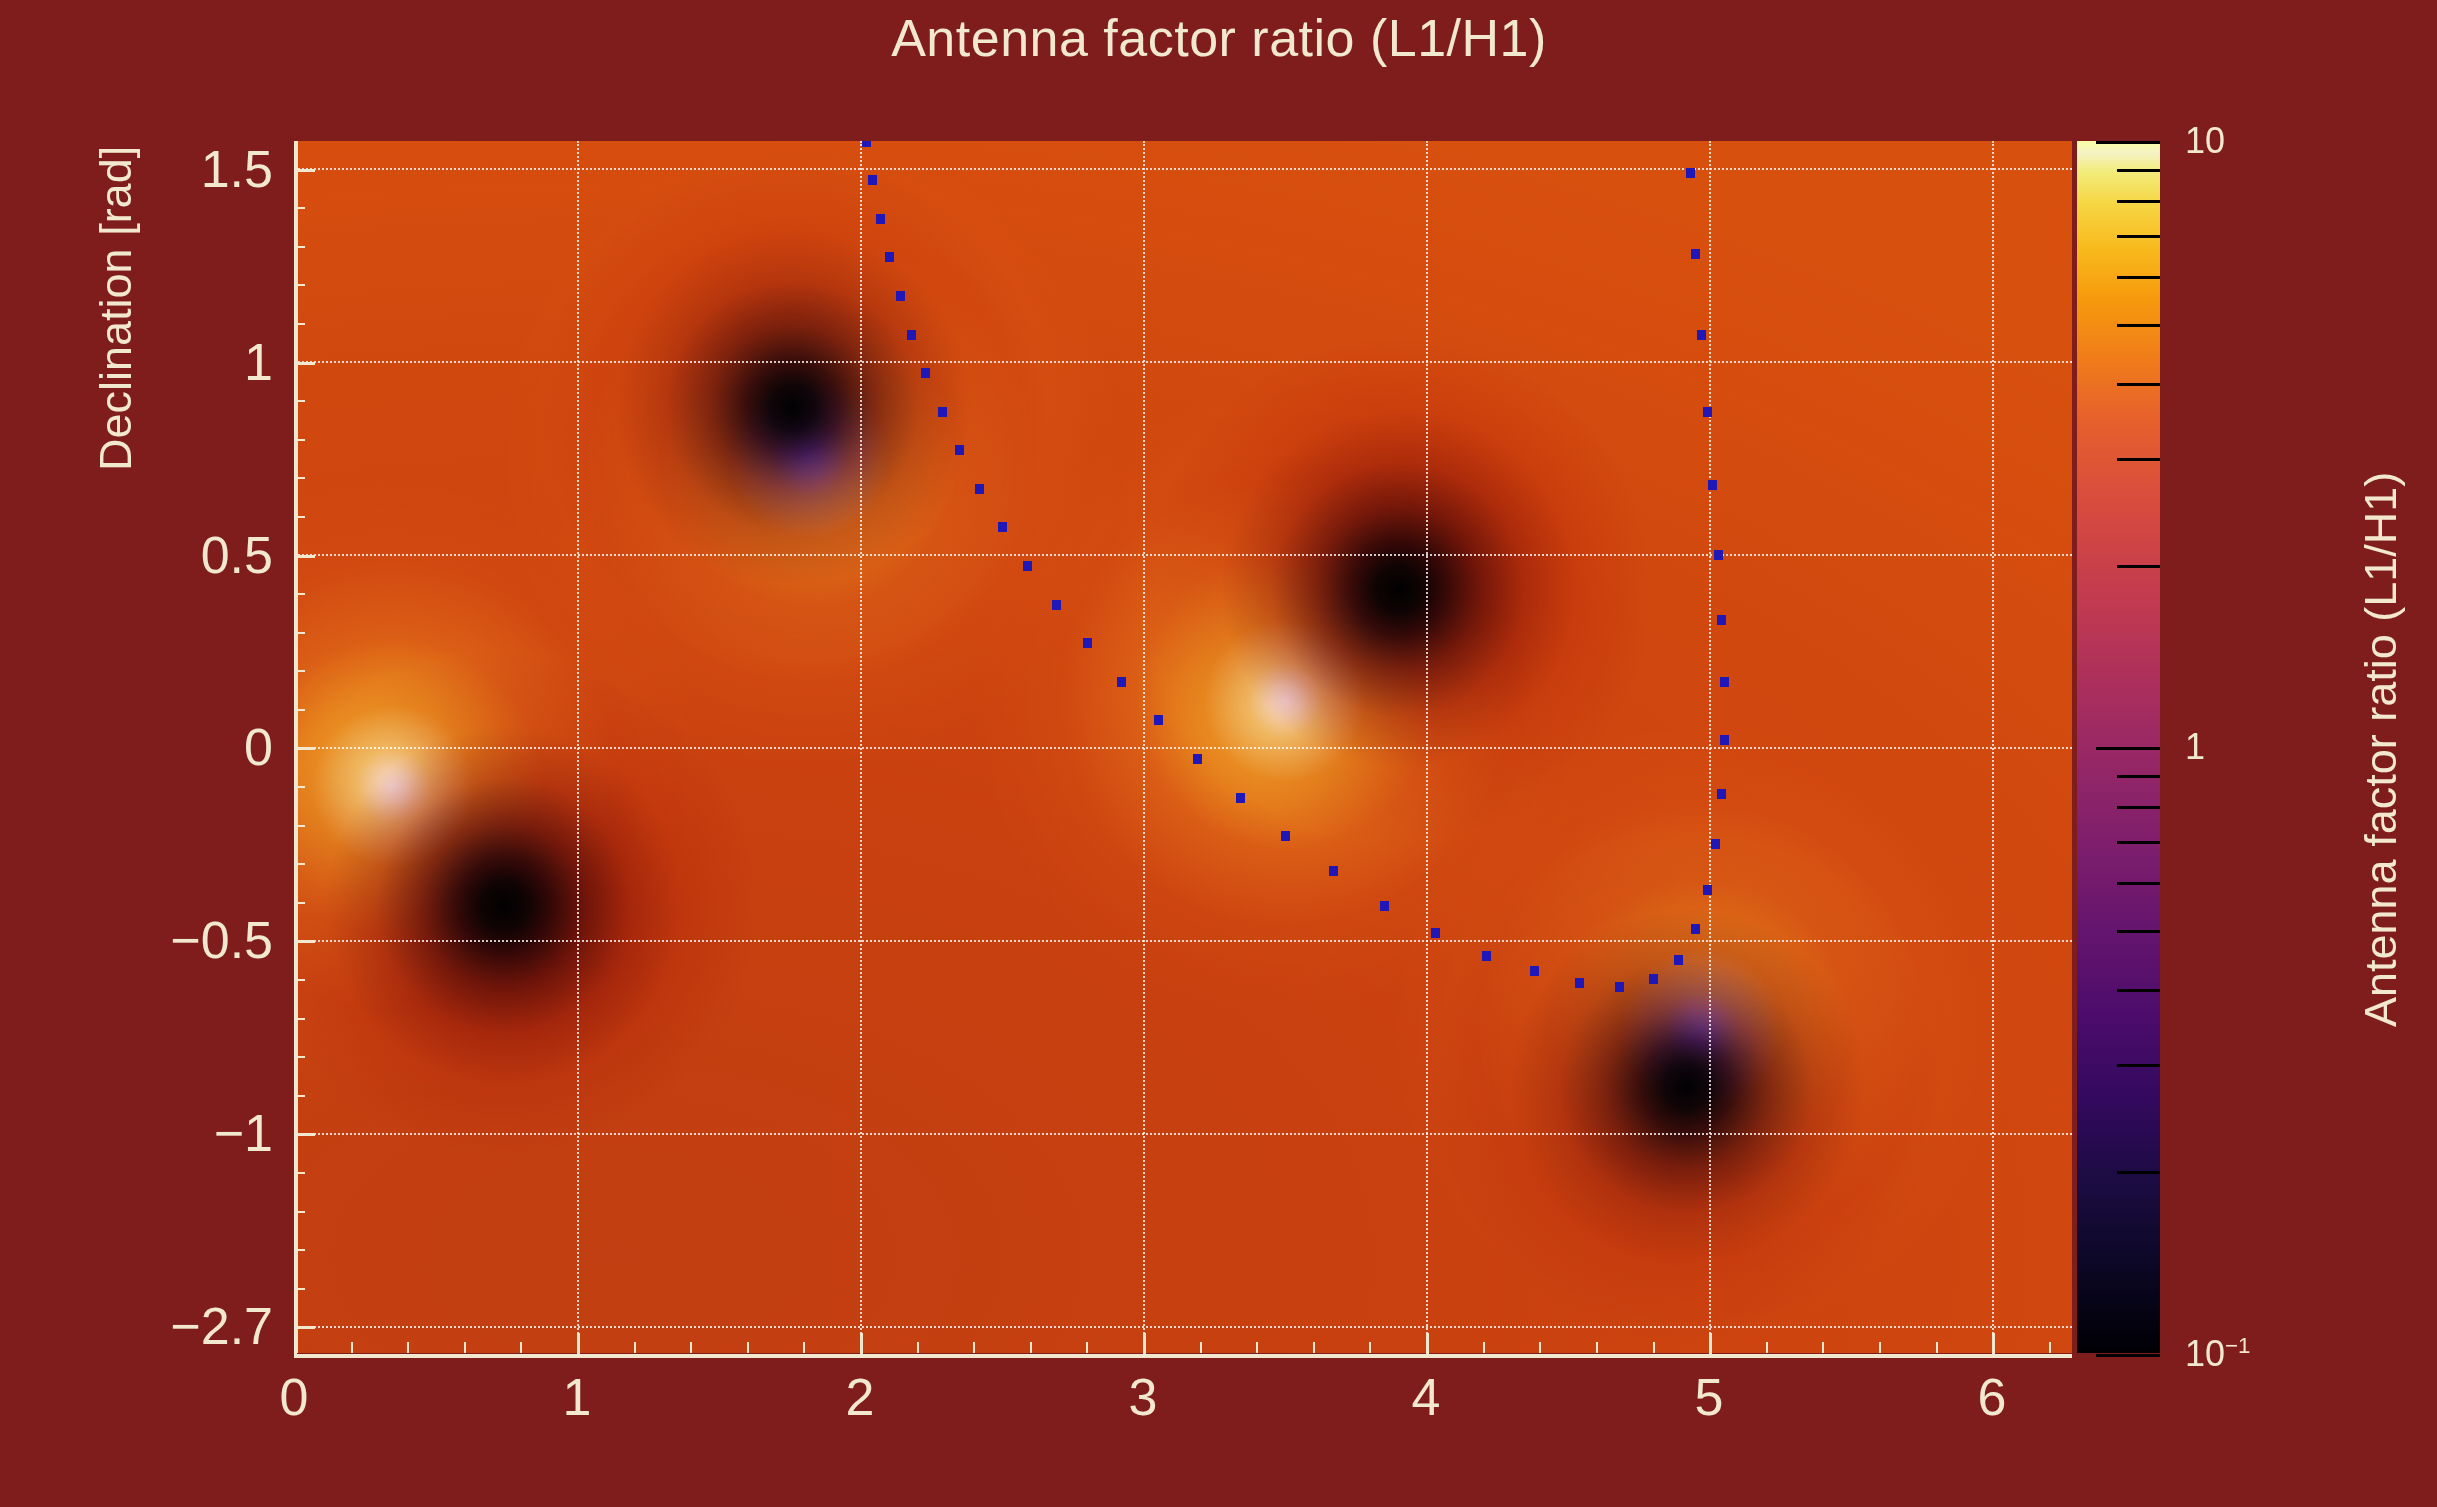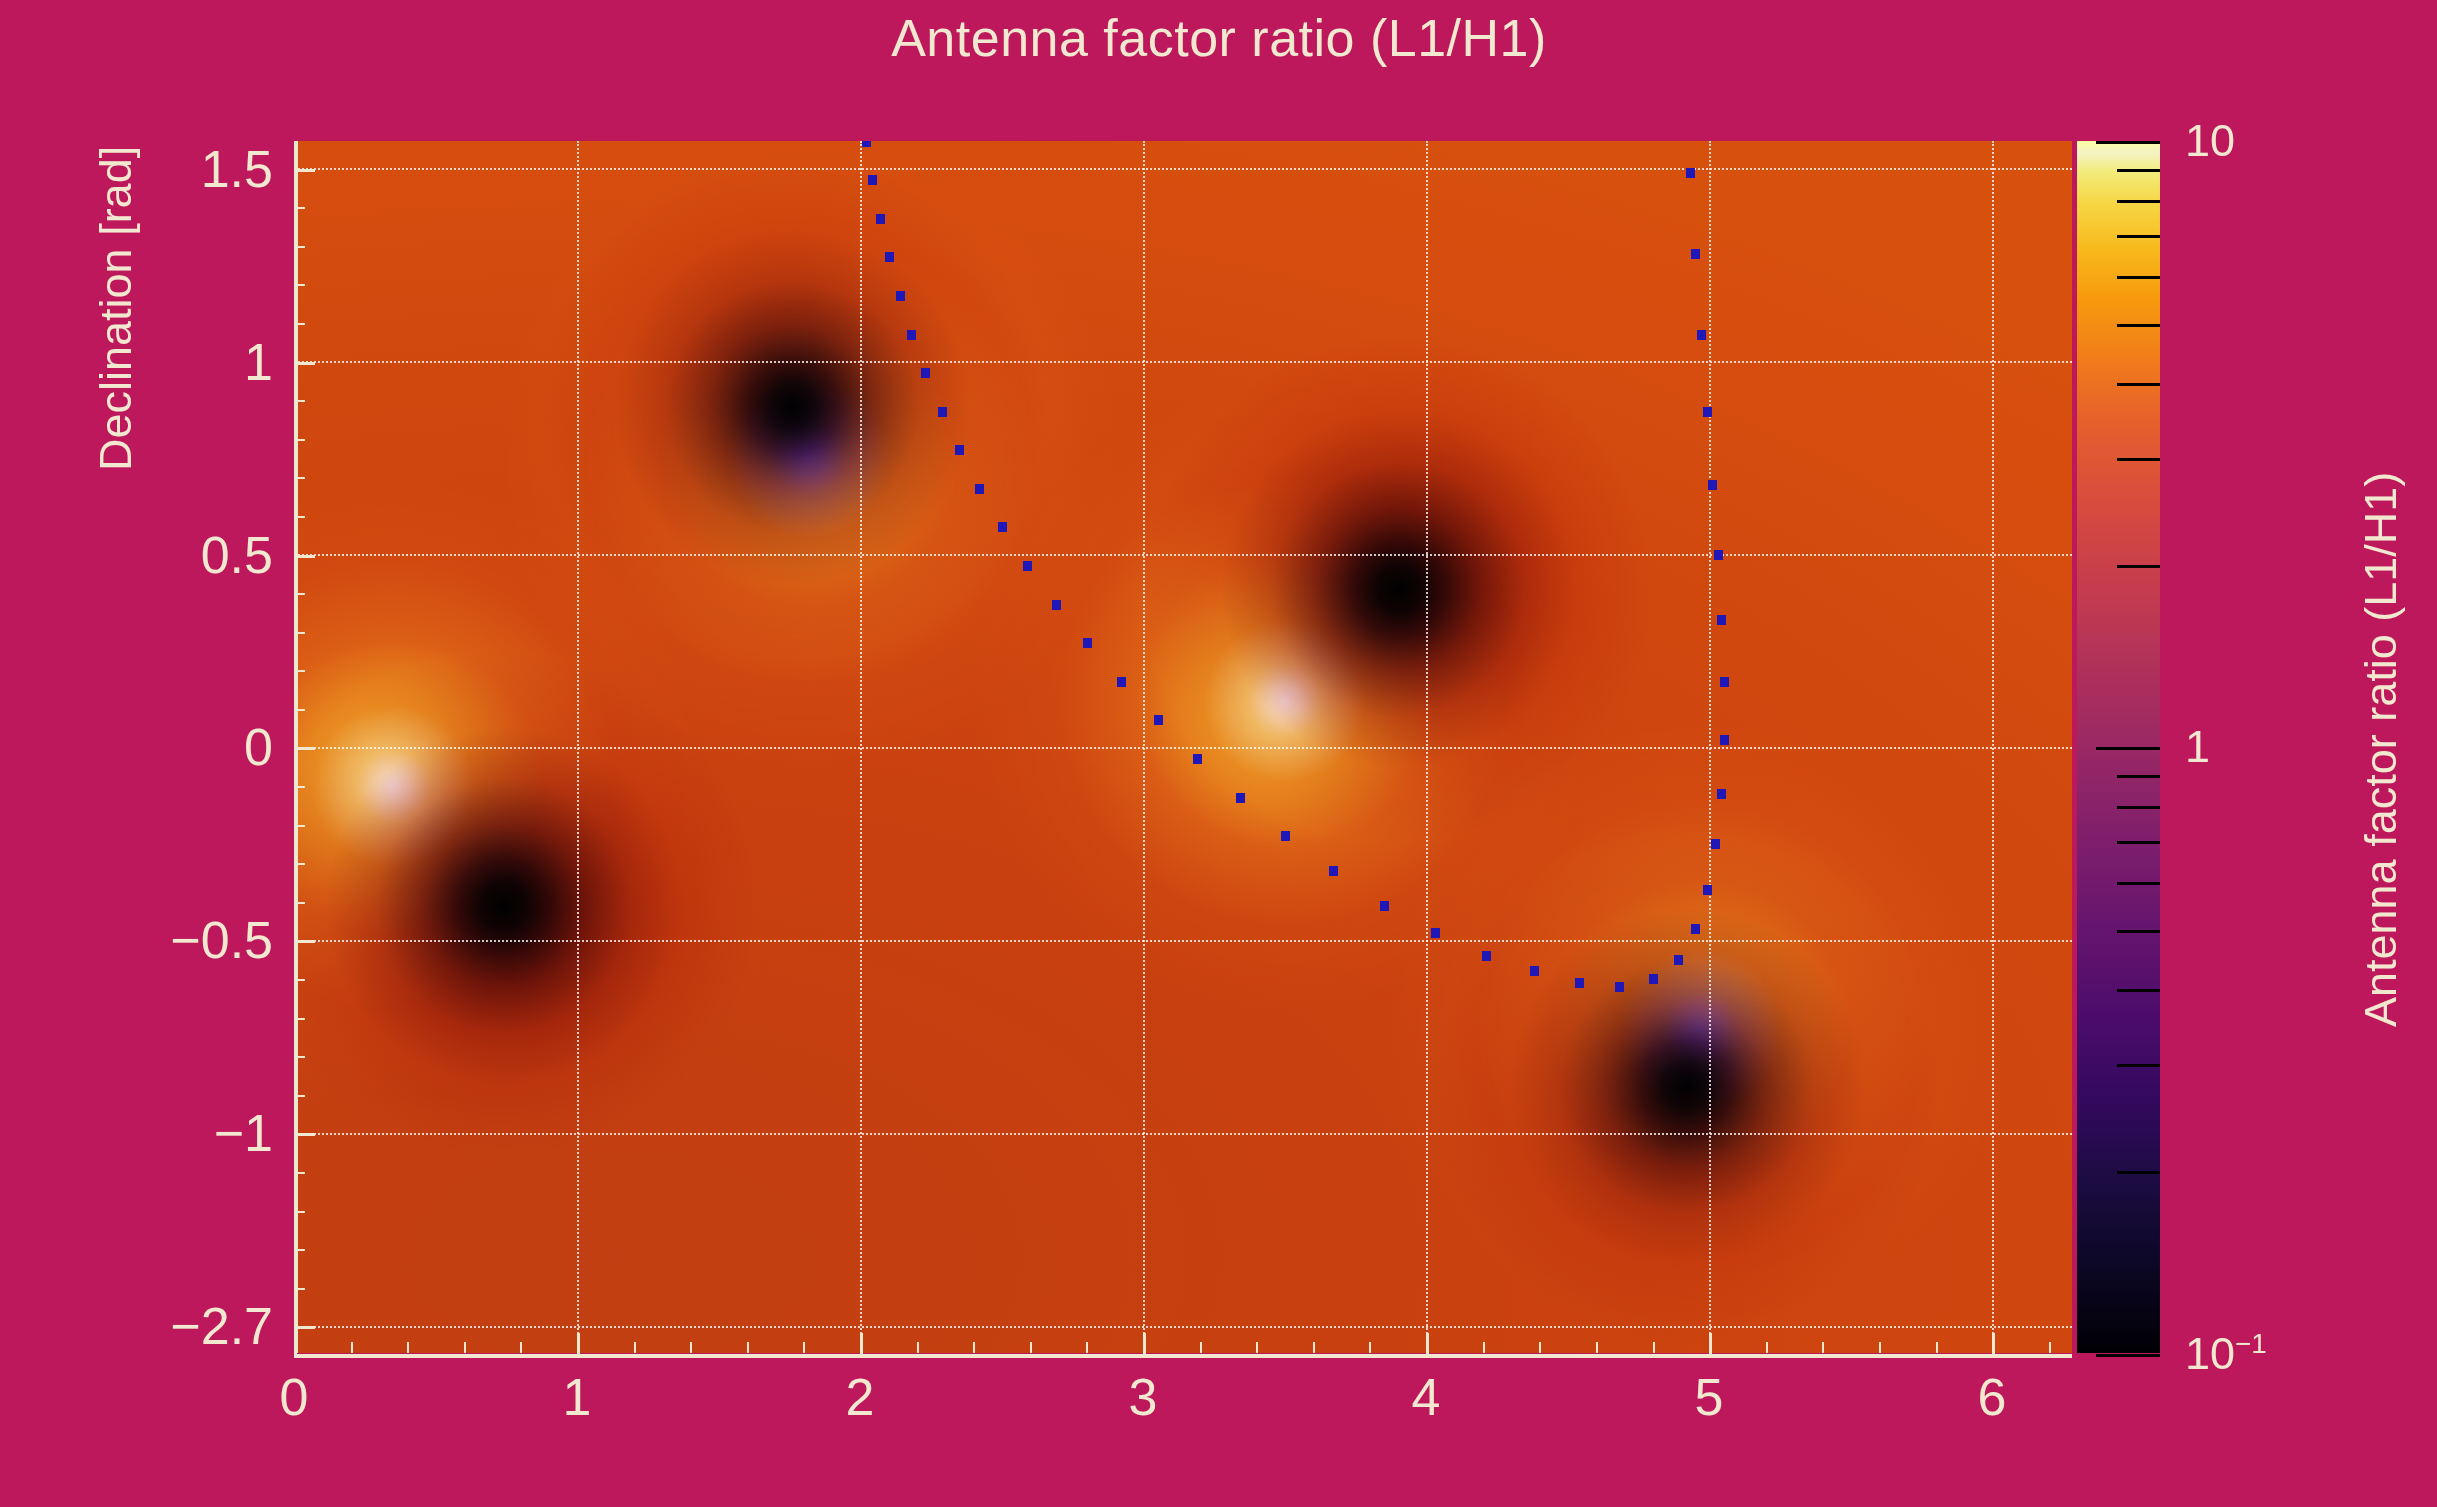--- a/index.html
+++ b/index.html
@@ -3,21 +3,21 @@
 <meta charset="utf-8">
 <title>Antenna factor ratio</title>
 <style>
   html,body{margin:0;padding:0;background:#000;}
   body{
     width:2438px;height:1507px;overflow:hidden;
     font-family:"Liberation Sans",sans-serif;
     color:#f2e8cf;
     position:relative;
   }
-  #root-canvas{position:absolute;left:0;top:0;width:2438px;height:1507px;background:#be185d;}
+  #root-canvas{position:absolute;left:0;top:0;width:2438px;height:1507px;background:#7f1d1d;}
 
   
   .chart-title{
     position:absolute;left:0;top:7.5px;width:2438px;
     text-align:center;
     font-size:52px;
     letter-spacing:0.5px;
     color:#f2e8cf;
     white-space:nowrap;
   }
@@ -109,21 +109,21 @@
       #f8b91c 91%,
       #f6d746 95%,
       #f2ec7c 97.5%,
       #f5f2c4 99%,
       #fcffa4 100%);
   }
   .cbar-tick{position:absolute;background:#000;height:2.8px;left:40px;width:43px;}
   .cbar-tick.major{left:19px;width:64px;}
   .cbar-label{
     position:absolute;
-    font-size:45px;color:#f2e8cf;
+    font-size:36px;color:#f2e8cf;
     transform:translateY(-50%);
     white-space:nowrap;
   }
   .cbar-title{
     position:absolute;
     font-size:45px;color:#f2e8cf;
     transform-origin:0 0;
     transform:rotate(-90deg);
     white-space:nowrap;
   }

